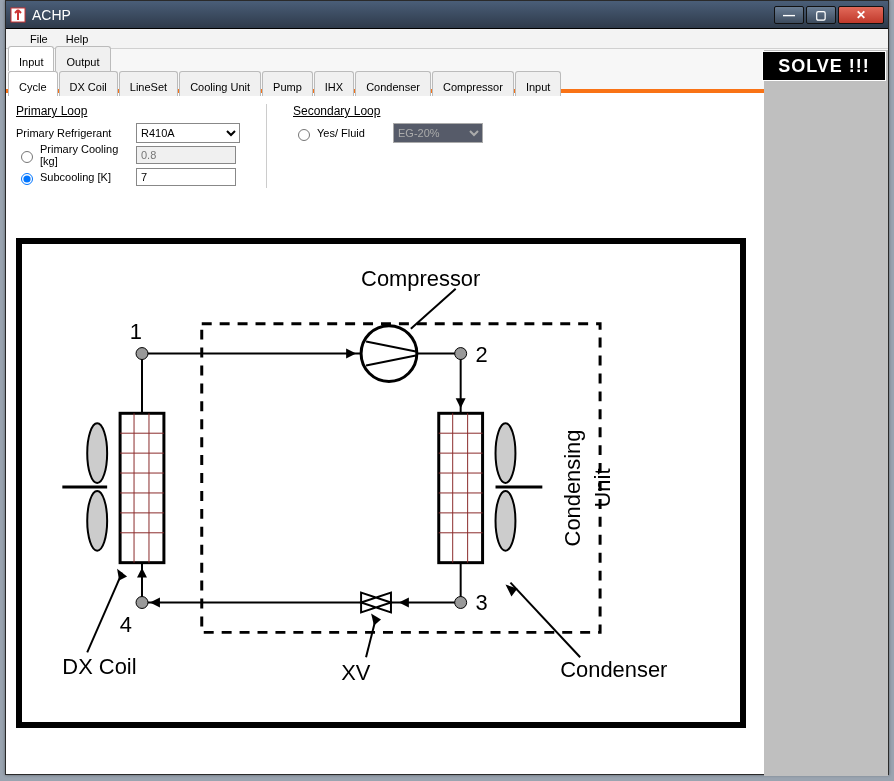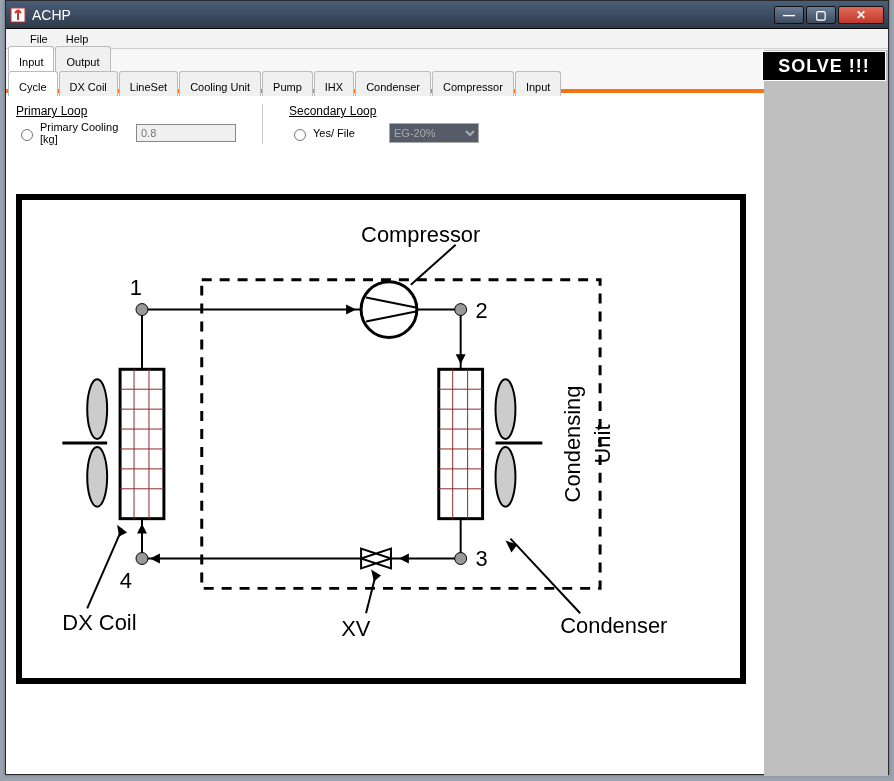--- a/index.html
+++ b/index.html
@@ -197,41 +197,54 @@
   <div class="solve-area">
     <div class="solve-btn">SOLVE !!!</div>
   </div>
 
   <div class="content">
     <div class="form-row">
 
       <div class="group">
         <div class="header">Primary Loop</div>
 
+        <div class="field-row">
+          <label>Primary Refrigerant</label>
+          <select style="width:104px">
+            <option>R410A</option>
+          </select>
+        </div>
 
         <div class="field-row">
           <label>
             <input type="radio" class="radio" name="pl" style="">
             <span>Primary Cooling [kg]</span>
           </label>
           <input type="text" disabled="" value="0.8" style="">
         </div>
 
+        <div class="field-row">
+          <label>
+            <input type="radio" class="radio" name="pl" checked="" style="">
+            <span>Subcooling [K]</span>
+          </label>
+          <input type="text" value="7" style="">
+        </div>
 
       </div>
 
       <div class="sep"></div>
 
       <div class="group">
         <div class="header">Secondary Loop</div>
 
         <div class="field-row">
           <label style="width:100px">
             <input type="radio" class="radio" name="sl" style="">
-            <span>Yes/ File</span>
+            <span>Yes/ Fluid</span>
           </label>
           <select disabled="" style="width:90px">
             <option>EG-20%</option>
           </select>
         </div>
 
       </div>
     </div>
 
     <div class="diagram-box">

